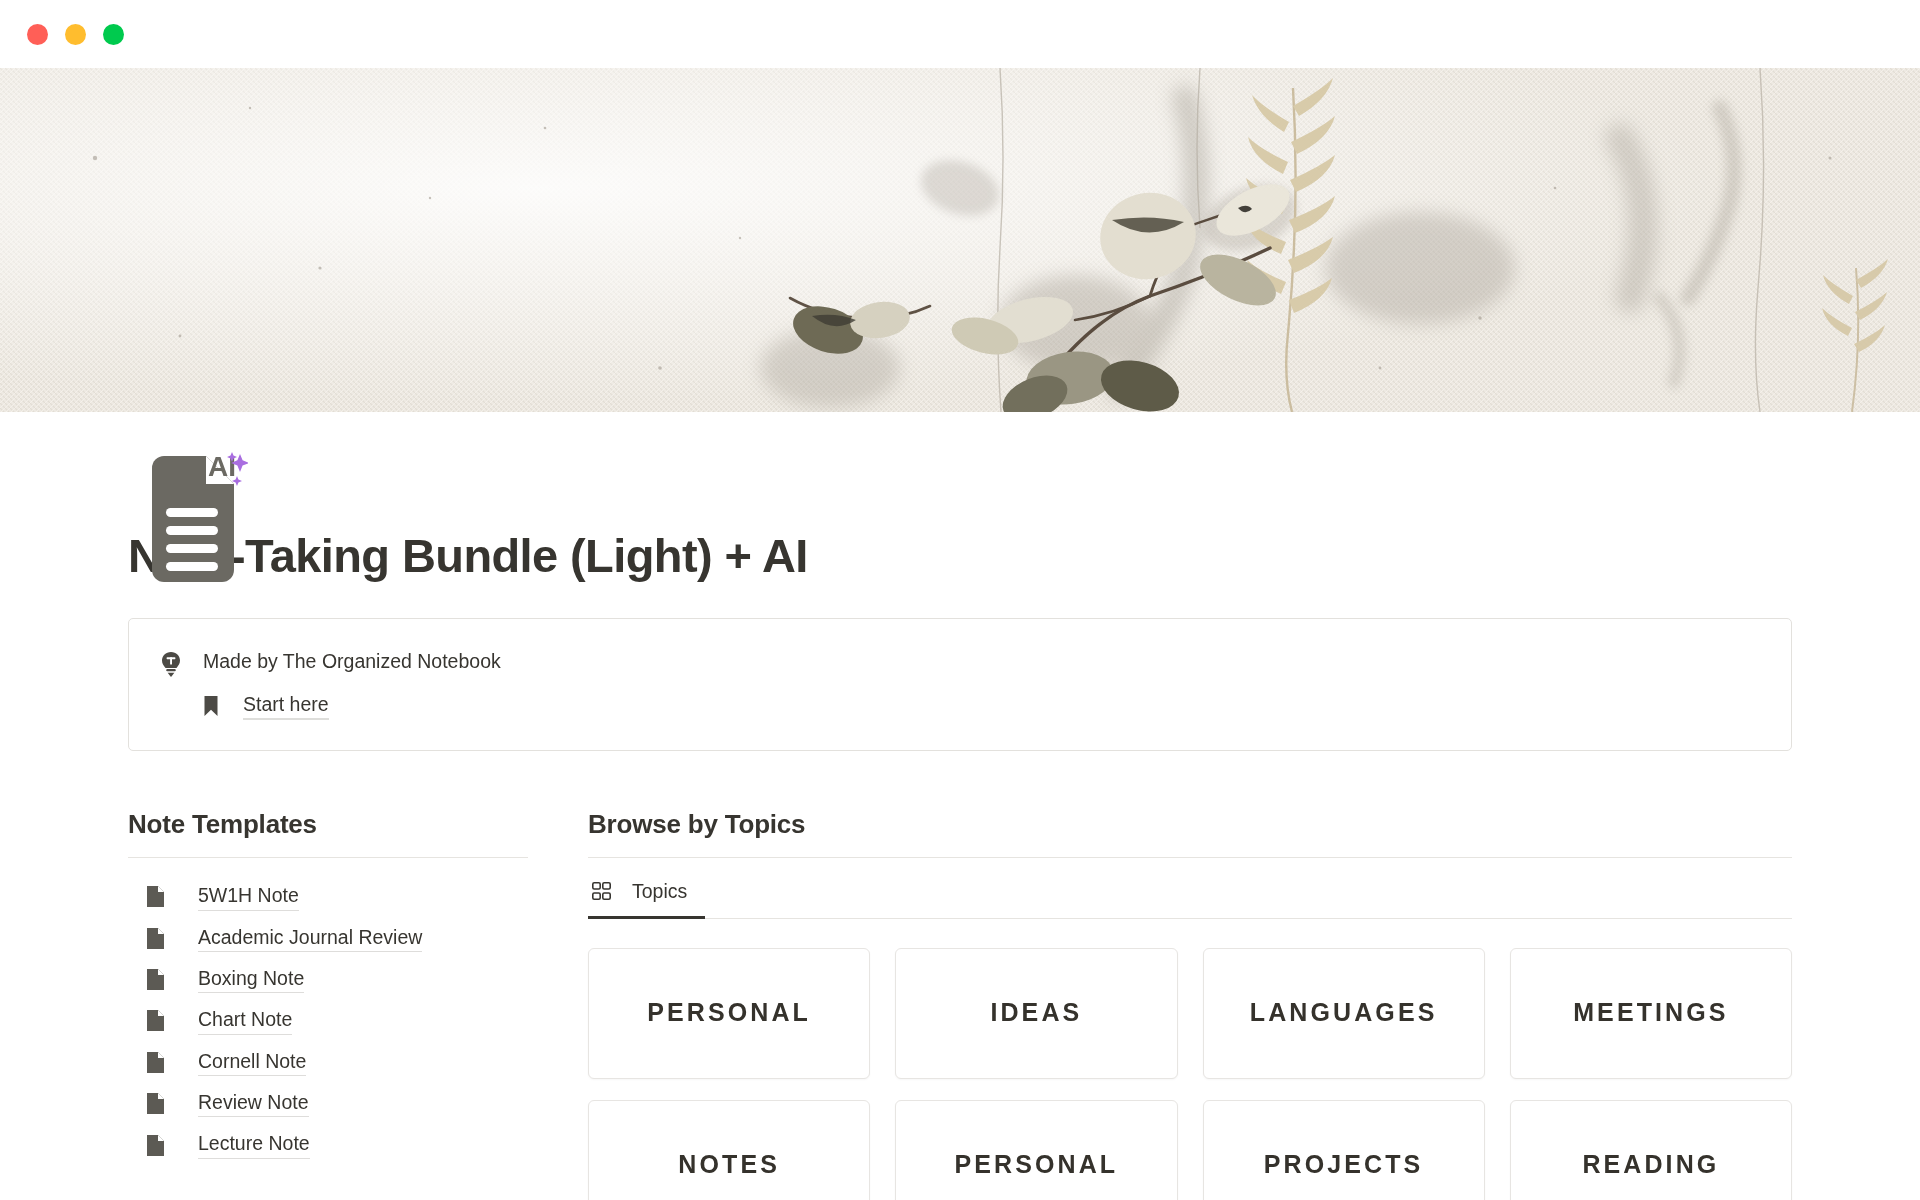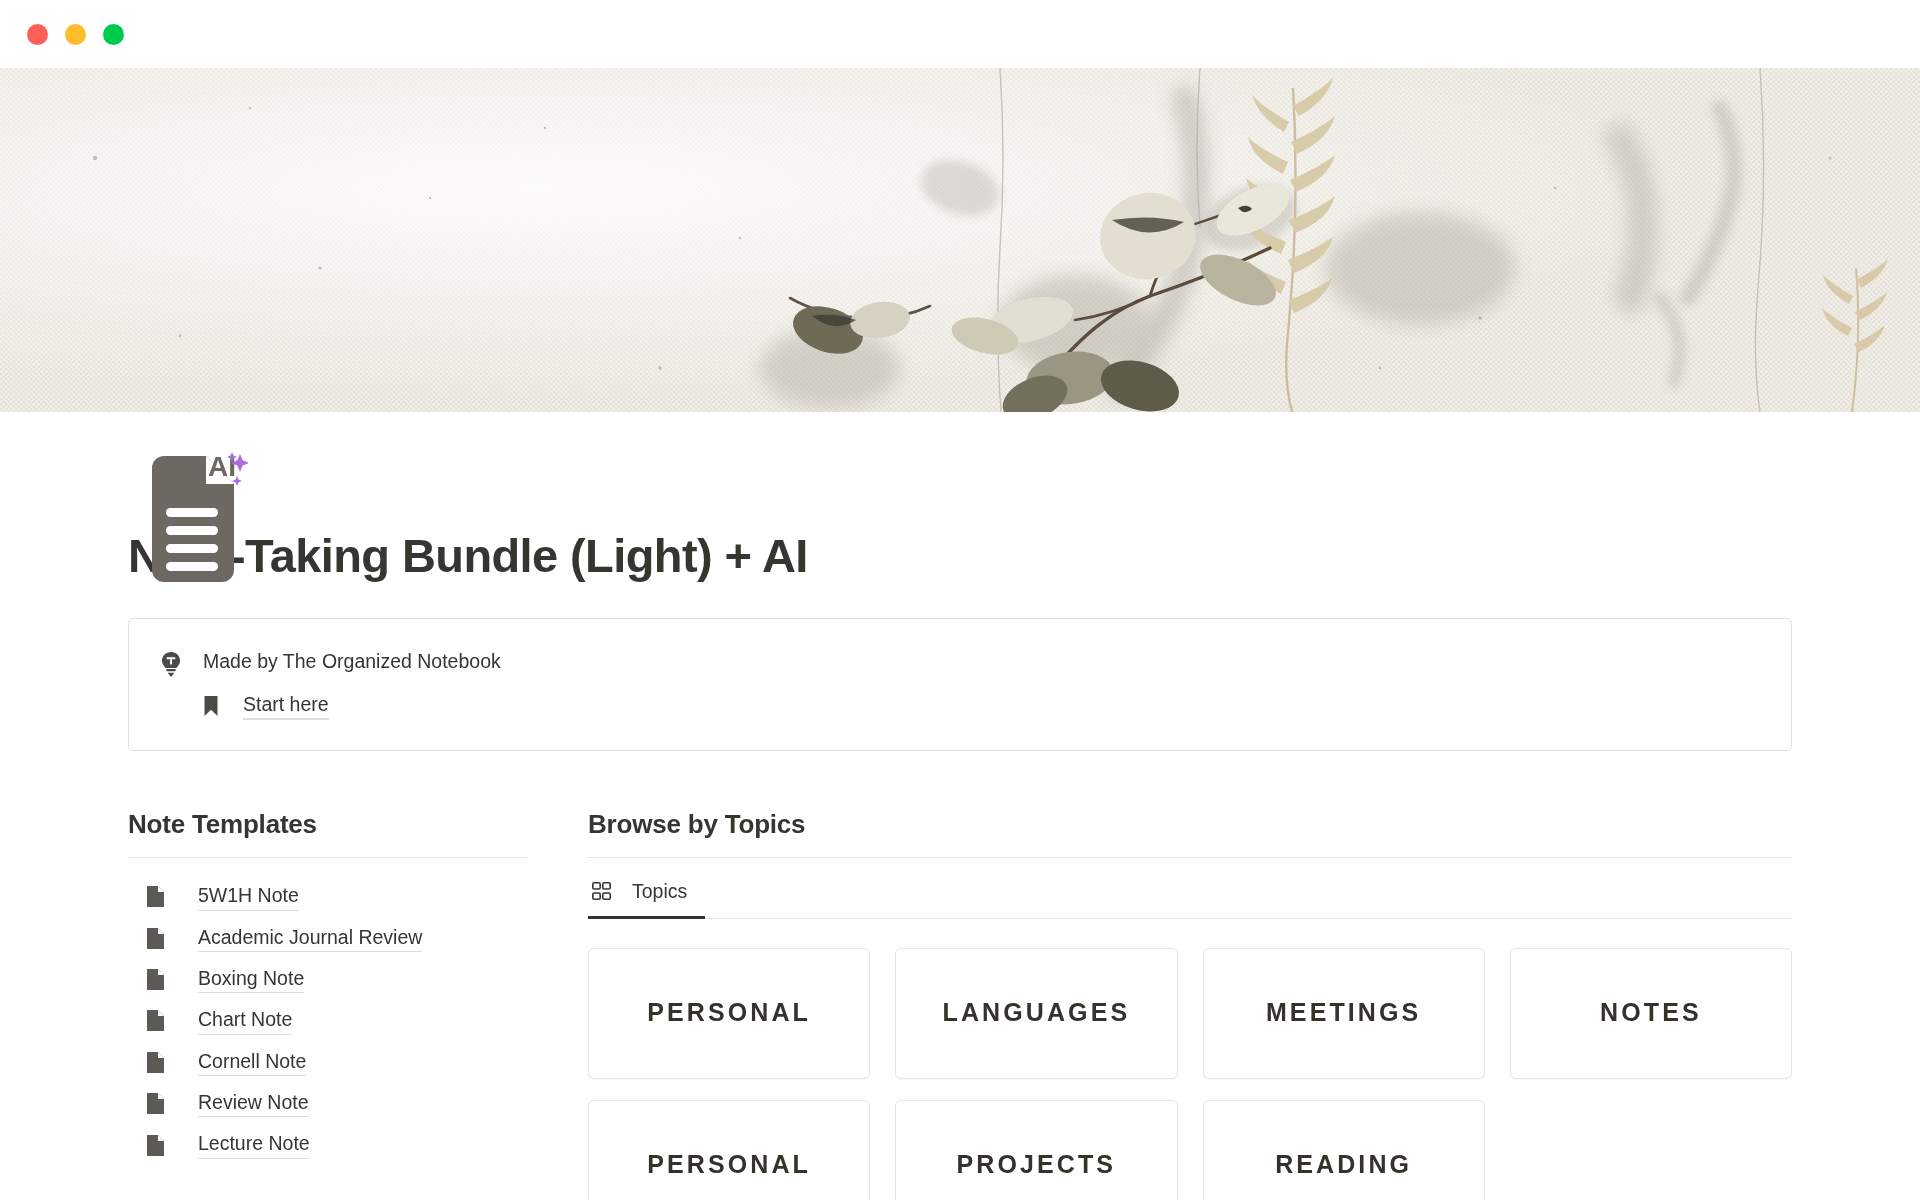--- a/index.html
+++ b/index.html
@@ -449,20 +449,23 @@
           </svg>
           <span class="tab-label">Topics</span>
         </div>
       </div>
 
       <div class="cards-grid">
         <div class="topic-card">
           <span class="topic-card-label">PERSONAL</span>
         </div>
         <div class="topic-card">
+          <span class="topic-card-label">IDEAS</span>
+        </div>
+        <div class="topic-card">
           <span class="topic-card-label">LANGUAGES</span>
         </div>
         <div class="topic-card">
           <span class="topic-card-label">MEETINGS</span>
         </div>
         <div class="topic-card">
           <span class="topic-card-label">NOTES</span>
         </div>
         <div class="topic-card">
           <span class="topic-card-label">PERSONAL</span>

